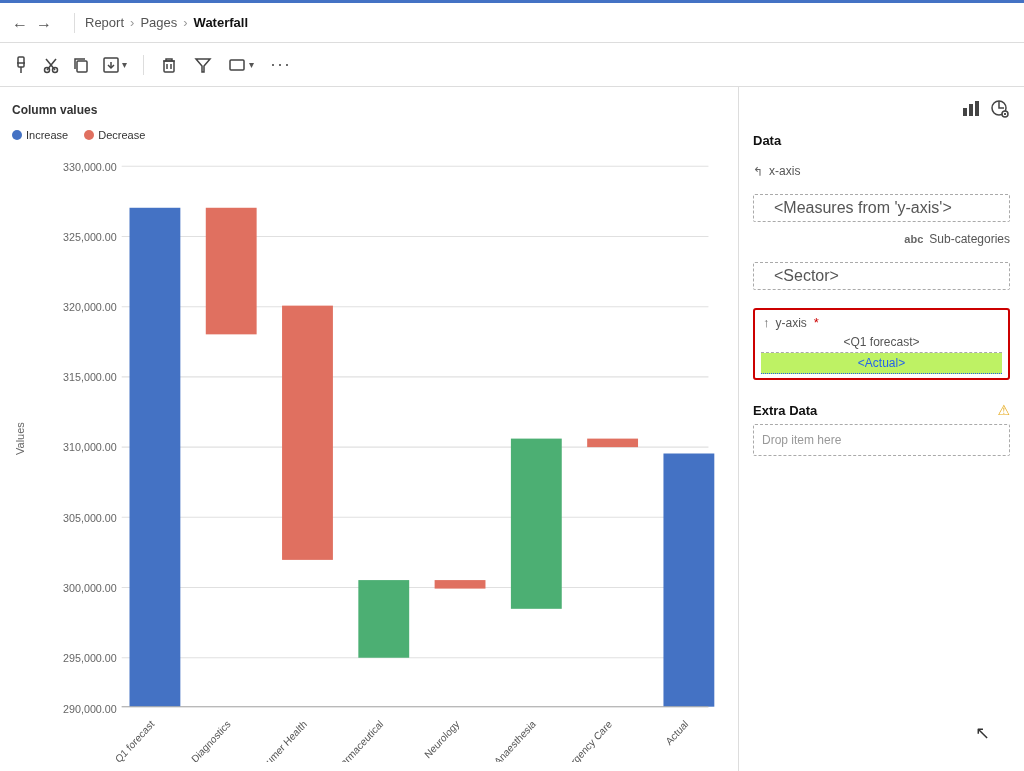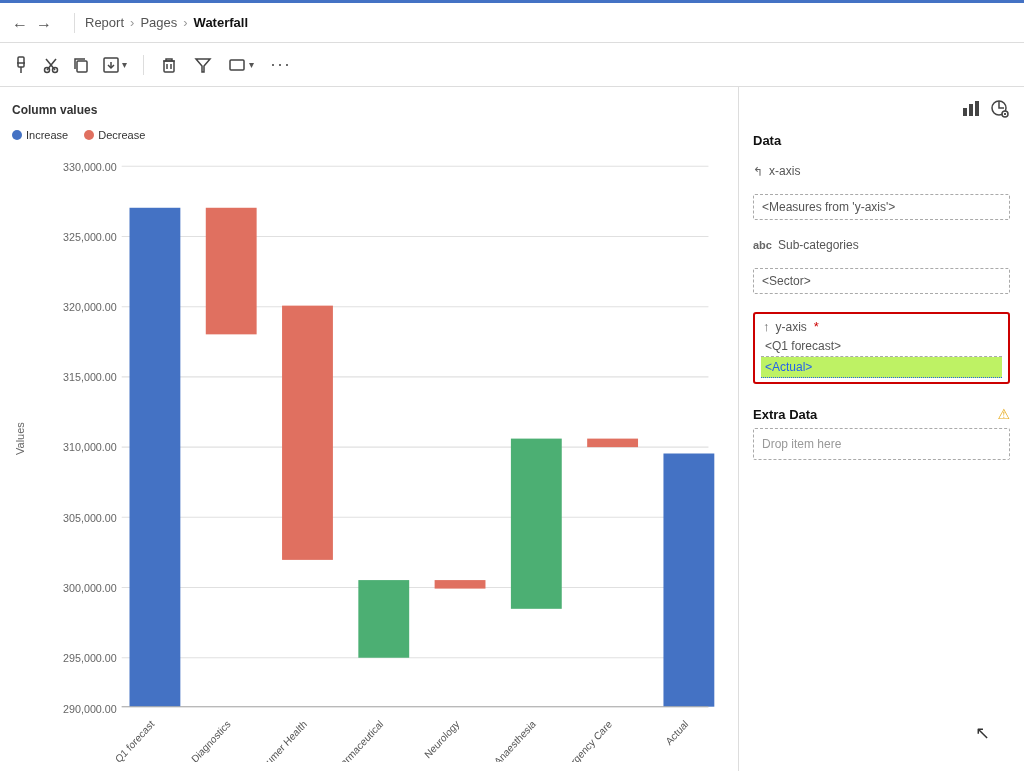--- a/index.html
+++ b/index.html
@@ -42,21 +42,21 @@
 
     .panel-icons { display: flex; justify-content: flex-end; gap: 6px; margin-bottom: 4px; }
     .panel-icon { width: 22px; height: 22px; cursor: pointer; display: flex; align-items: center; justify-content: center; font-size: 14px; }
 
     .section-title { font-size: 13px; font-weight: 600; color: #111; margin-bottom: 6px; }
 
     .field-row { display: flex; align-items: center; gap: 6px; margin-bottom: 6px; }
     .field-icon { font-size: 12px; color: #666; }
     .field-label { font-size: 12px; color: #555; }
 
-    .field-box { border: 1px dashed #aaa; border-radius: 2px; padding: 4px 8px; font-size: 12px; color: #555; background: #fff; min-height: 26px; display: flex; align-items: center; }
+    .field-box { border: 1px dashed #aaa; border-radius: 2px; padding: 4px 20px; font-size: 16px; color: #555; background: #fff; min-height: 26px; display: flex; align-items: center; }
 
     .extra-data-section { margin-top: 12px; }
     .extra-data-header { display: flex; align-items: center; justify-content: space-between; margin-bottom: 6px; }
     .extra-data-title { font-size: 13px; font-weight: 600; color: #111; }
     .warning-icon { color: #e6a817; font-size: 14px; }
 
     .drop-zone { border: 1px dashed #aaa; border-radius: 2px; padding: 8px; font-size: 12px; color: #999; min-height: 32px; display: flex; align-items: center; }
   </style>
 </head>
 <body>
@@ -235,33 +235,33 @@
     </div>
 
     <div class="section-title">Data</div>
 
     <div class="field-row">
       <span class="field-icon" style="transform: rotate(180deg); display:inline-block;">↳</span>
       <span class="field-label">x-axis</span>
     </div>
     <div class="field-box">&lt;Measures from 'y-axis'&gt;</div>
 
-    <div class="field-row" style="margin-top:8px;">
+    <div class="field-row" style="margin-top:0;justify-content:flex-end;">
       <span class="field-icon" style="font-size:11px;font-weight:600;">abc</span>
       <span class="field-label">Sub-categories</span>
     </div>
     <div class="field-box">&lt;Sector&gt;</div>
 
     <div style="border: 2px solid #cc0000; border-radius: 3px; margin-top: 8px; padding: 0;">
       <div class="field-row" style="padding: 5px 8px 2px 8px; margin-bottom:0;">
         <span class="field-icon" style="font-size:13px;font-weight:700;">↑</span>
         <span class="field-label">y-axis</span>
         <span style="color:#cc0000;font-size:13px;margin-left:1px;">*</span>
       </div>
-      <div style="padding: 0 6px 4px 6px;">
+      <div style="padding: 0 6px 4px 6px; text-align: center;">
         <div style="font-size:12px; color:#555; padding: 3px 4px; border-bottom: 1px dashed #aaa;">&lt;Q1 forecast&gt;</div>
         <div style="font-size:12px; color:#2563eb; padding: 3px 4px; background:#bef264; border-bottom: 1px dotted #2563eb;">&lt;Actual&gt;</div>
       </div>
     </div>
 
     <div class="extra-data-section">
       <div class="extra-data-header">
         <span class="extra-data-title">Extra Data</span>
         <span class="warning-icon">⚠</span>
       </div>

